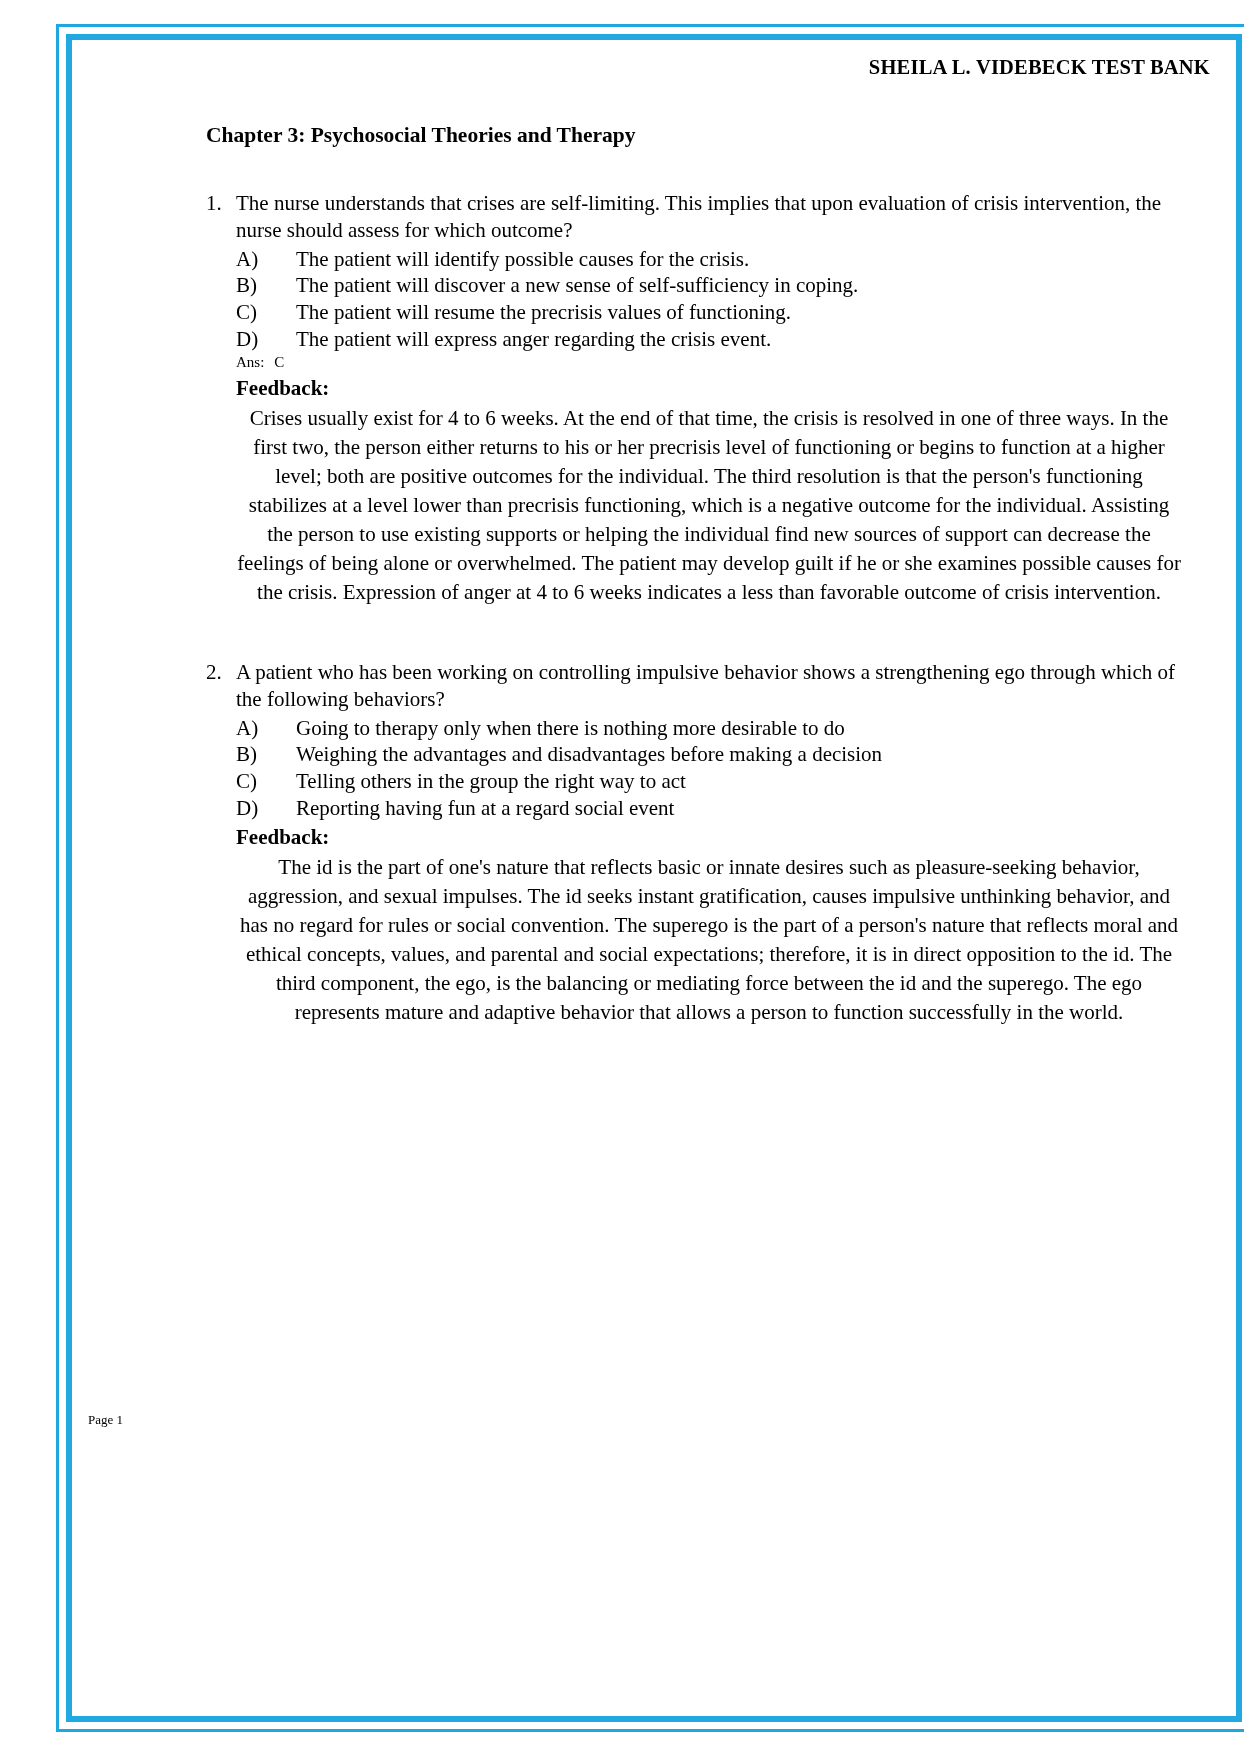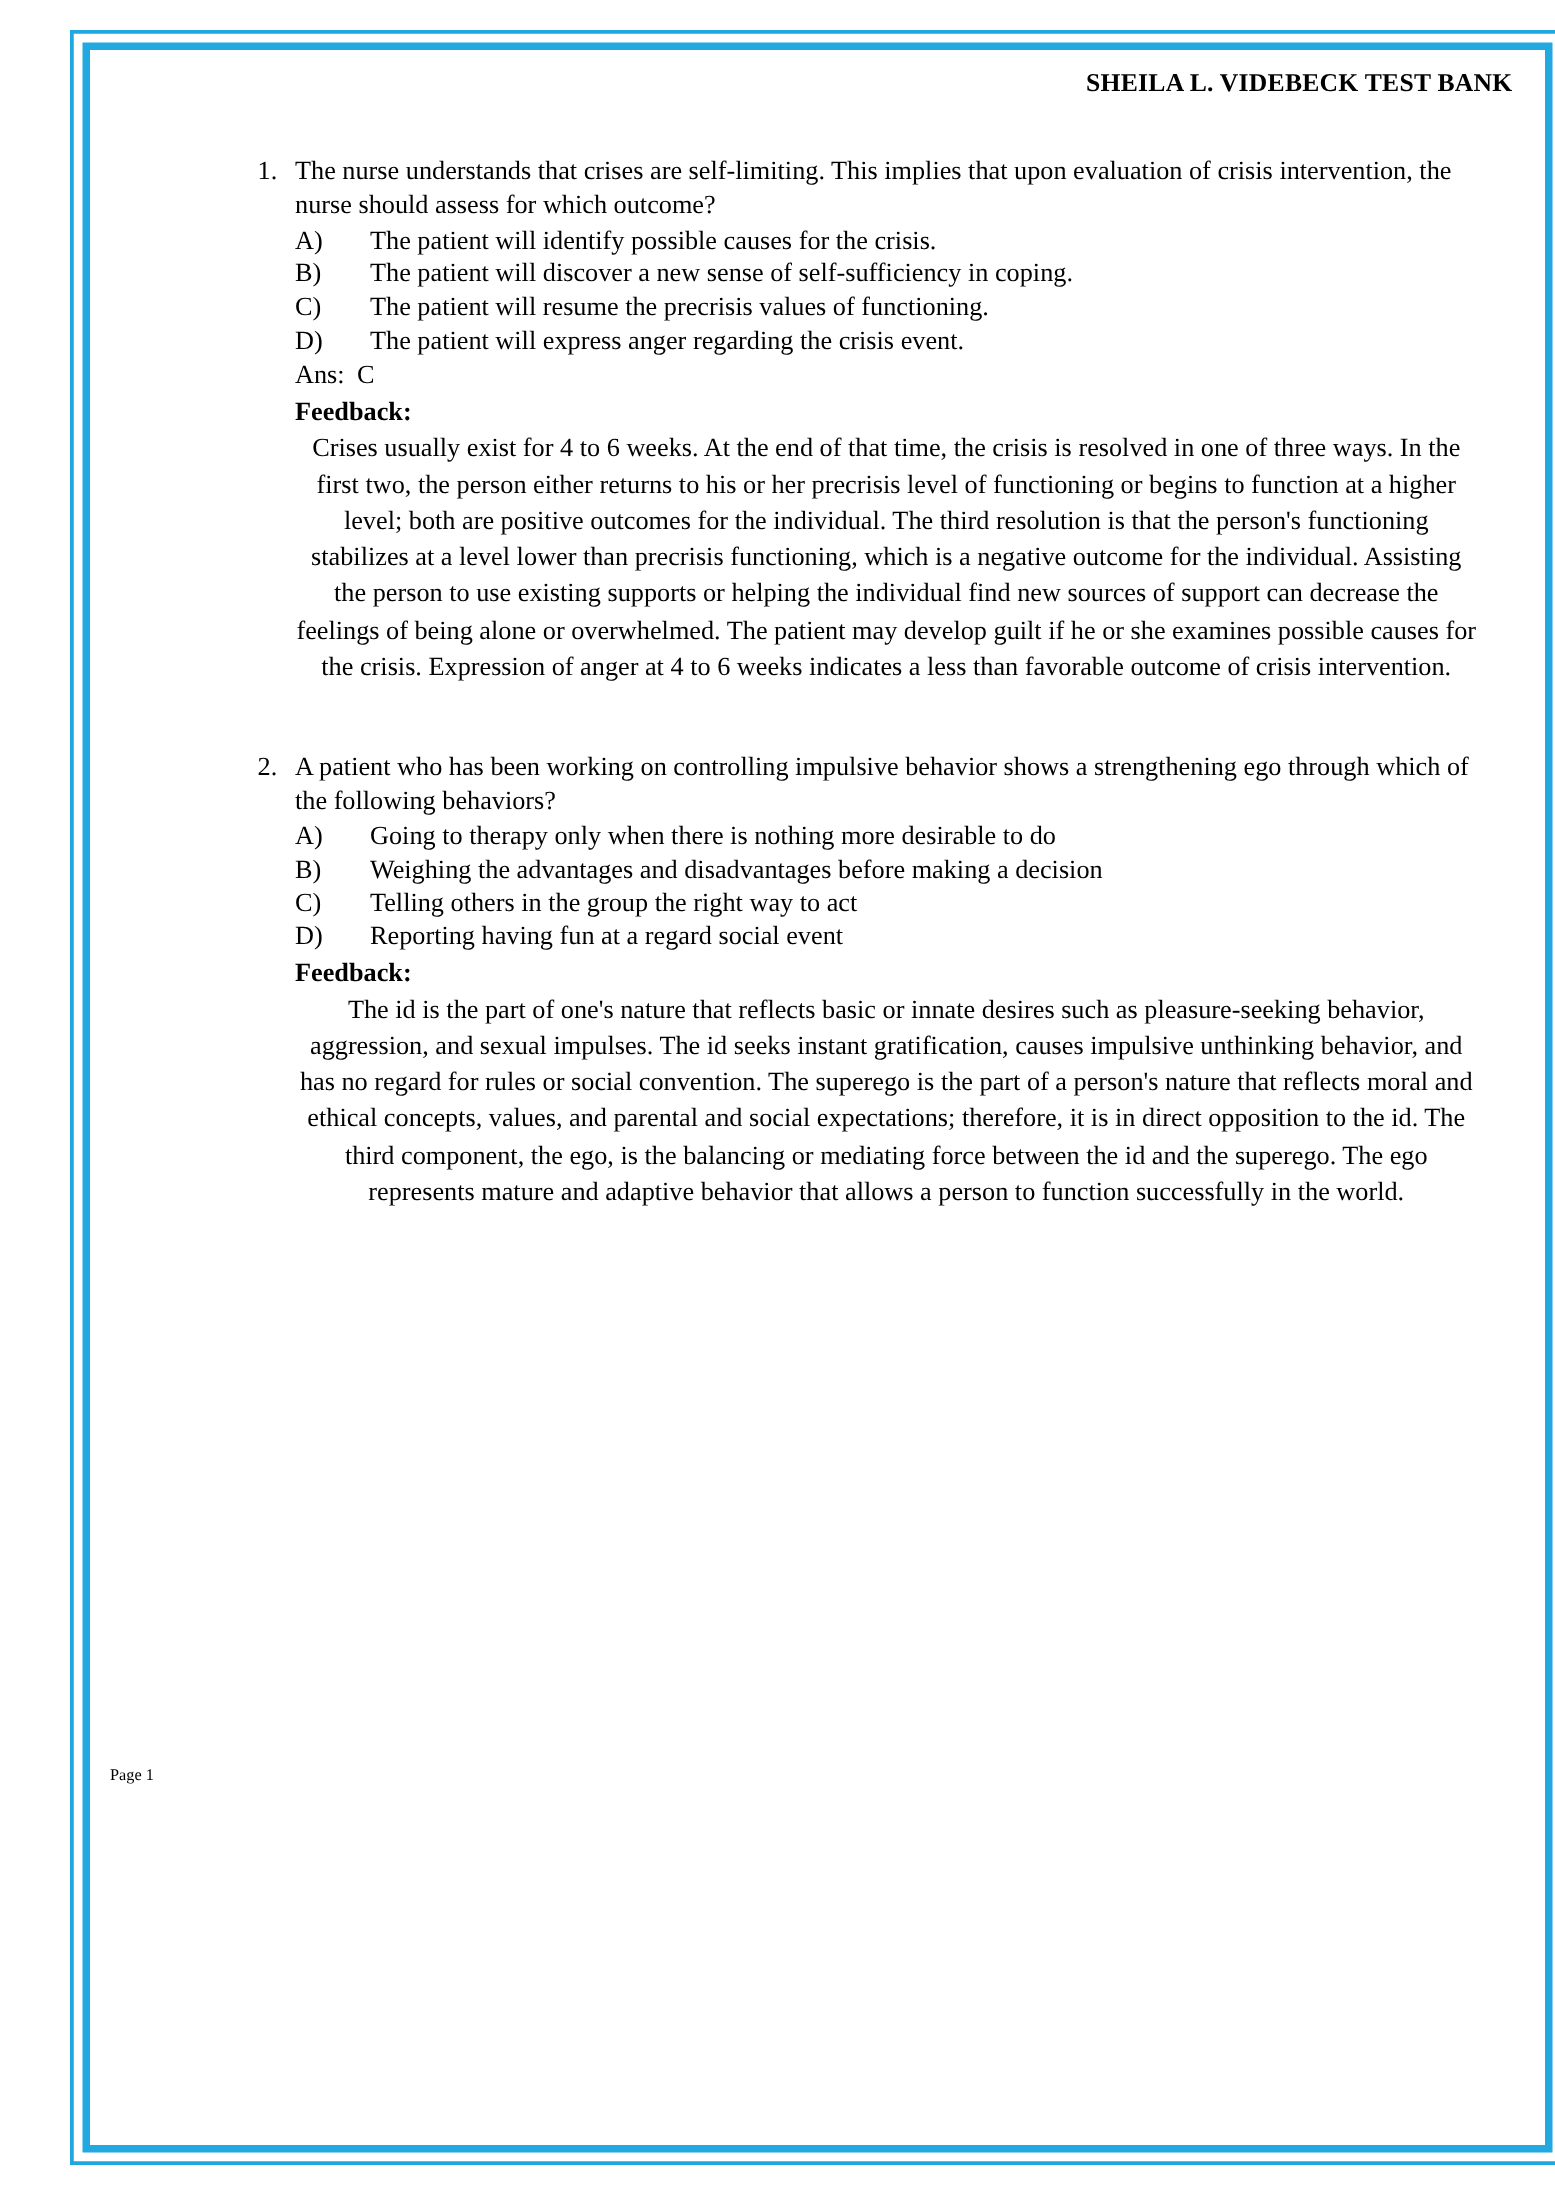--- a/index.html
+++ b/index.html
@@ -91,21 +91,21 @@
   }
   .option-letter {
     width: 60px;
     flex: 0 0 60px;
   }
   .option-text {
     flex: 1 1 auto;
   }
   .ans-line {
     padding-left: 30px;
-    font-size: 21px;
+    font-size: 15px;
     line-height: 1.27;
     margin-top: 1px;
   }
   .ans-value { margin-left: 10px; }
   .feedback-label {
     padding-left: 30px;
     font-size: 21px;
     font-weight: bold;
     line-height: 1.30;
     margin-top: 3px;
@@ -133,20 +133,21 @@
 
   <div class="border-outer"></div>
   <div class="border-inner"></div>
 
   <div class="content">
 
     <div class="header-bar">SHEILA L. VIDEBECK TEST BANK</div>
 
     <div class="body-col">
 
+      <div class="chapter-title">Chapter 3: Psychosocial Theories and Therapy</div>
 
       <div class="question-block">
         <div class="q-stem">
           <span class="q-num">1.</span>
           <span>The nurse understands that crises are self-limiting. This implies that upon evaluation of crisis intervention, the nurse should assess for which outcome?</span>
         </div>
         <div class="options">
           <div class="option-row">
             <span class="option-letter">A)</span>
             <span class="option-text">The patient will identify possible causes for the crisis.</span>

